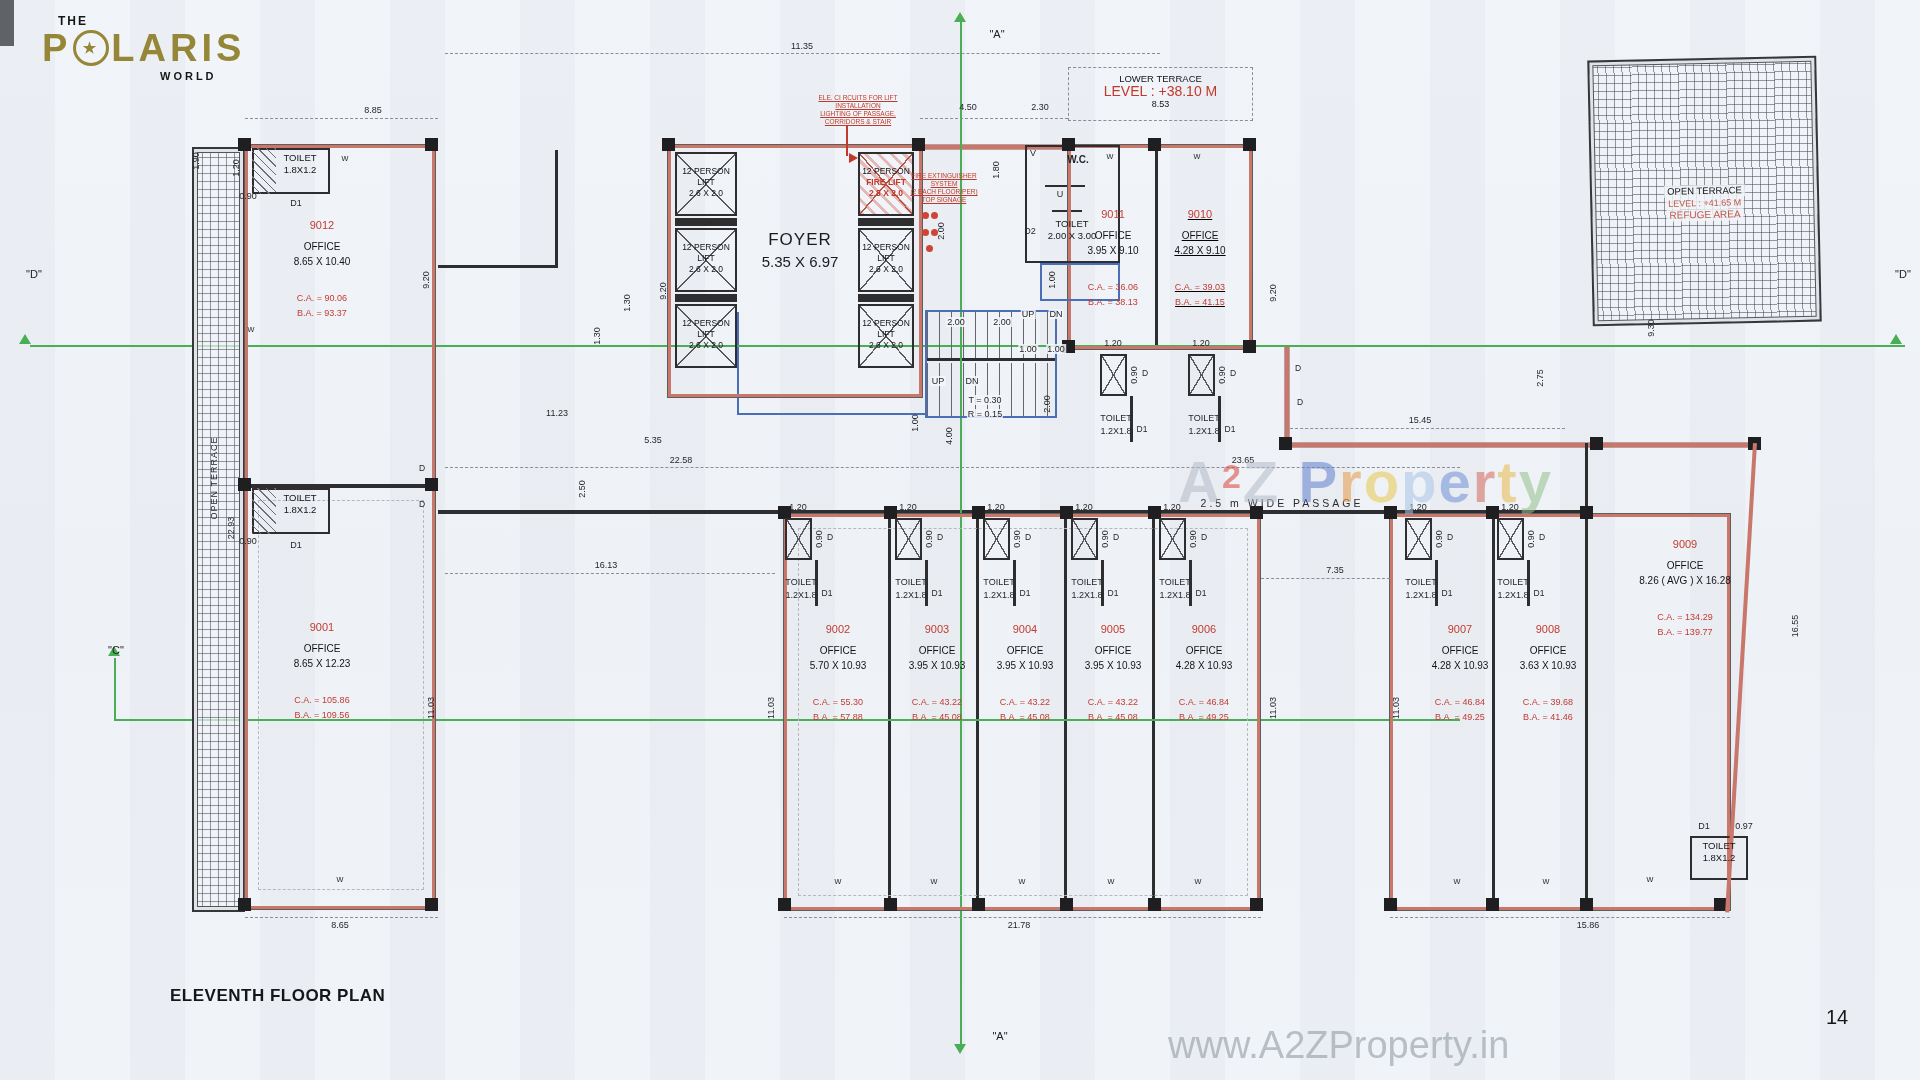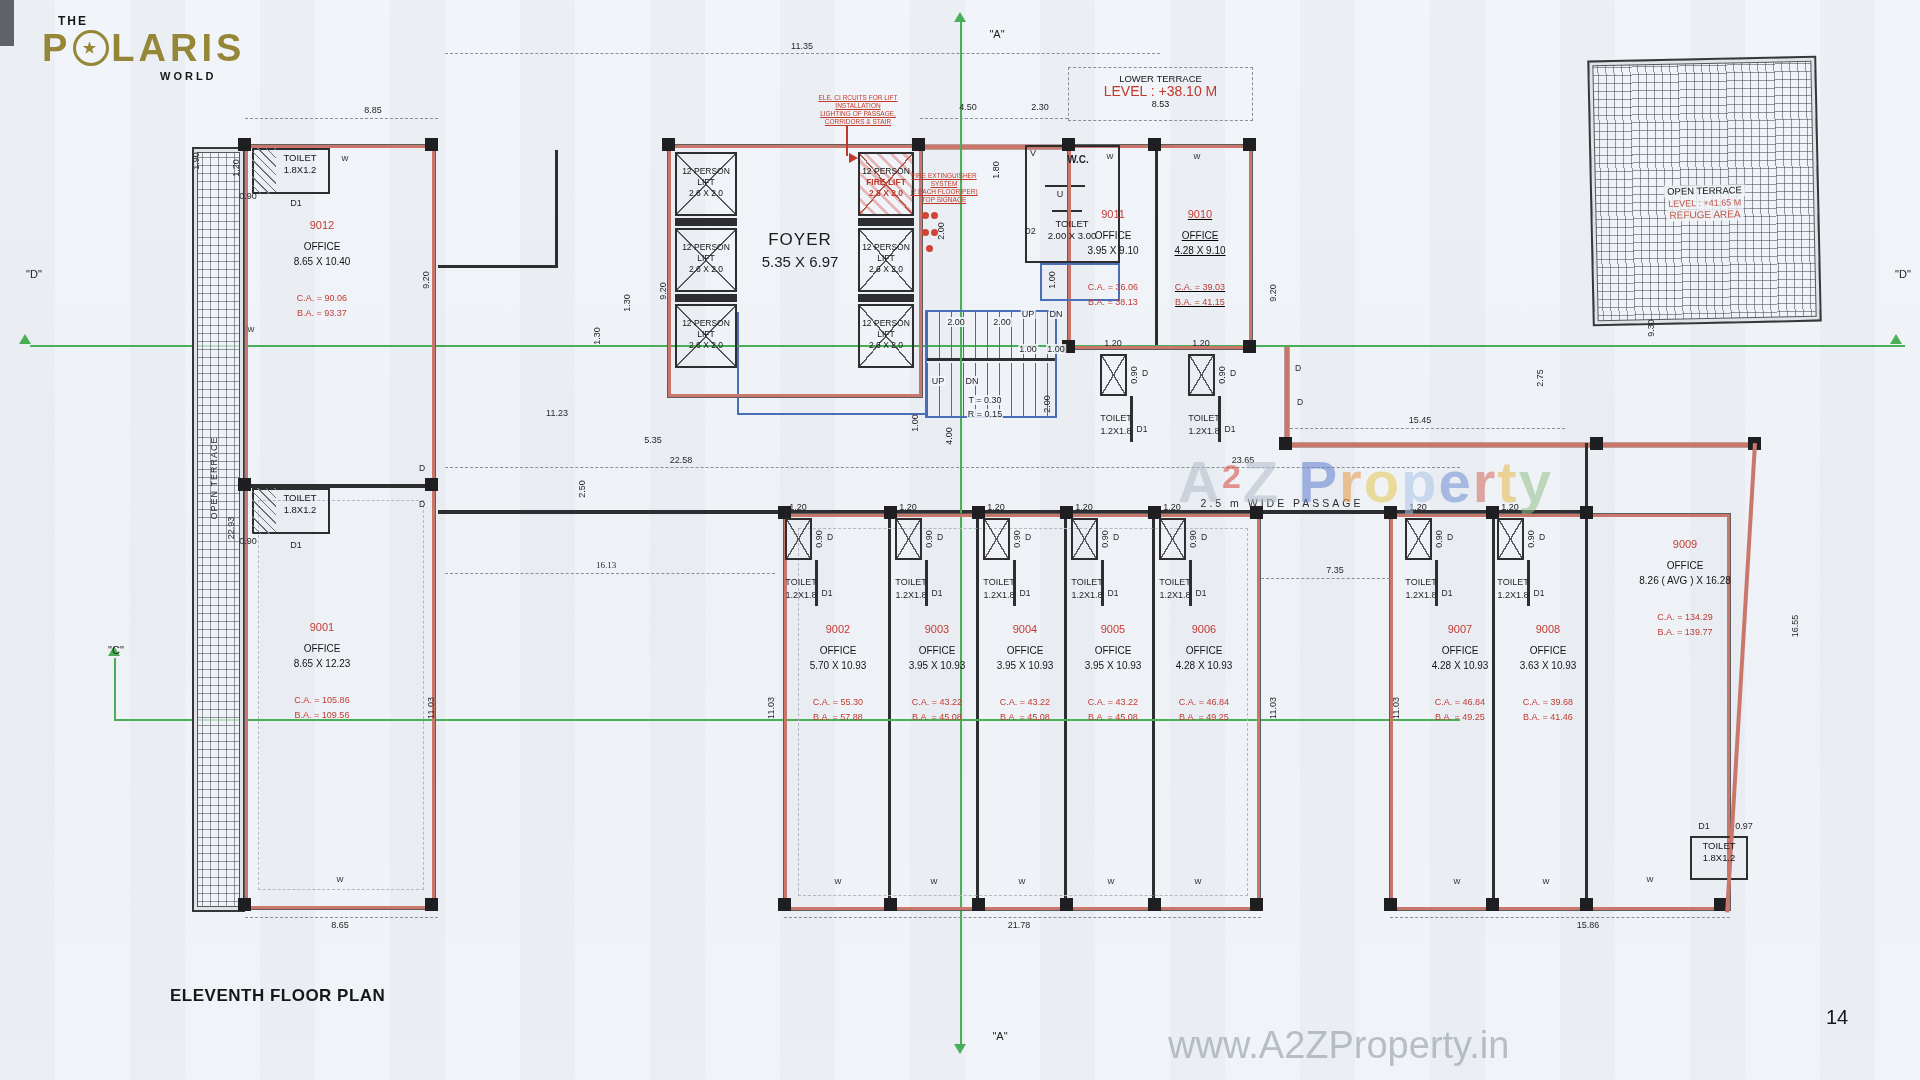--- a/index.html
+++ b/index.html
@@ -209,21 +209,21 @@
       <div class="dot" style="left: 931px; top: 229px;"></div>
       <div class="dot" style="left: 926px; top: 245px;"></div>
       <div class="lbl" style="left: 802px; top: 46px;">11.35</div>
       <div class="lbl" style="left: 337px; top: 110px; margin-left: 36px;">8.85</div>
       <div class="lbl" style="left: 968px; top: 107px;">4.50</div>
       <div class="lbl" style="left: 1040px; top: 107px;">2.30</div>
       <div class="lbl" style="left: 557px; top: 413px;">11.23</div>
       <div class="lbl" style="left: 681px; top: 460px;">22.58</div>
       <div class="lbl" style="left: 1243px; top: 460px;">23.65</div>
       <div class="lbl" style="left: 1420px; top: 420px;">15.45</div>
-      <div class="lbl" style="left: 606px; top: 565px; font-family: Liberation Serif, serif;">16.13</div>
+      <div class="lbl" style="left: 606px; top: 565px;">16.13</div>
       <div class="lbl" style="left: 1335px; top: 570px;">7.35</div>
       <div class="lbl" style="left: 340px; top: 925px;">8.65</div>
       <div class="lbl" style="left: 1019px; top: 925px;">21.78</div>
       <div class="lbl" style="left: 1588px; top: 925px;">15.86</div>
       <div class="lbl" style="left: 653px; top: 440px;">5.35</div>
       <div class="lbl" style="left: 248px; top: 196px;">0.90</div>
       <div class="lbl" style="left: 248px; top: 541px;">0.90</div>
       <div class="lbl" style="left: 1744px; top: 826px;">0.97</div>
       <div class="lbl stair" style="left: 1028px; top: 349px;">1.00</div>
       <div class="lbl stair" style="left: 1056px; top: 349px;">1.00</div>

